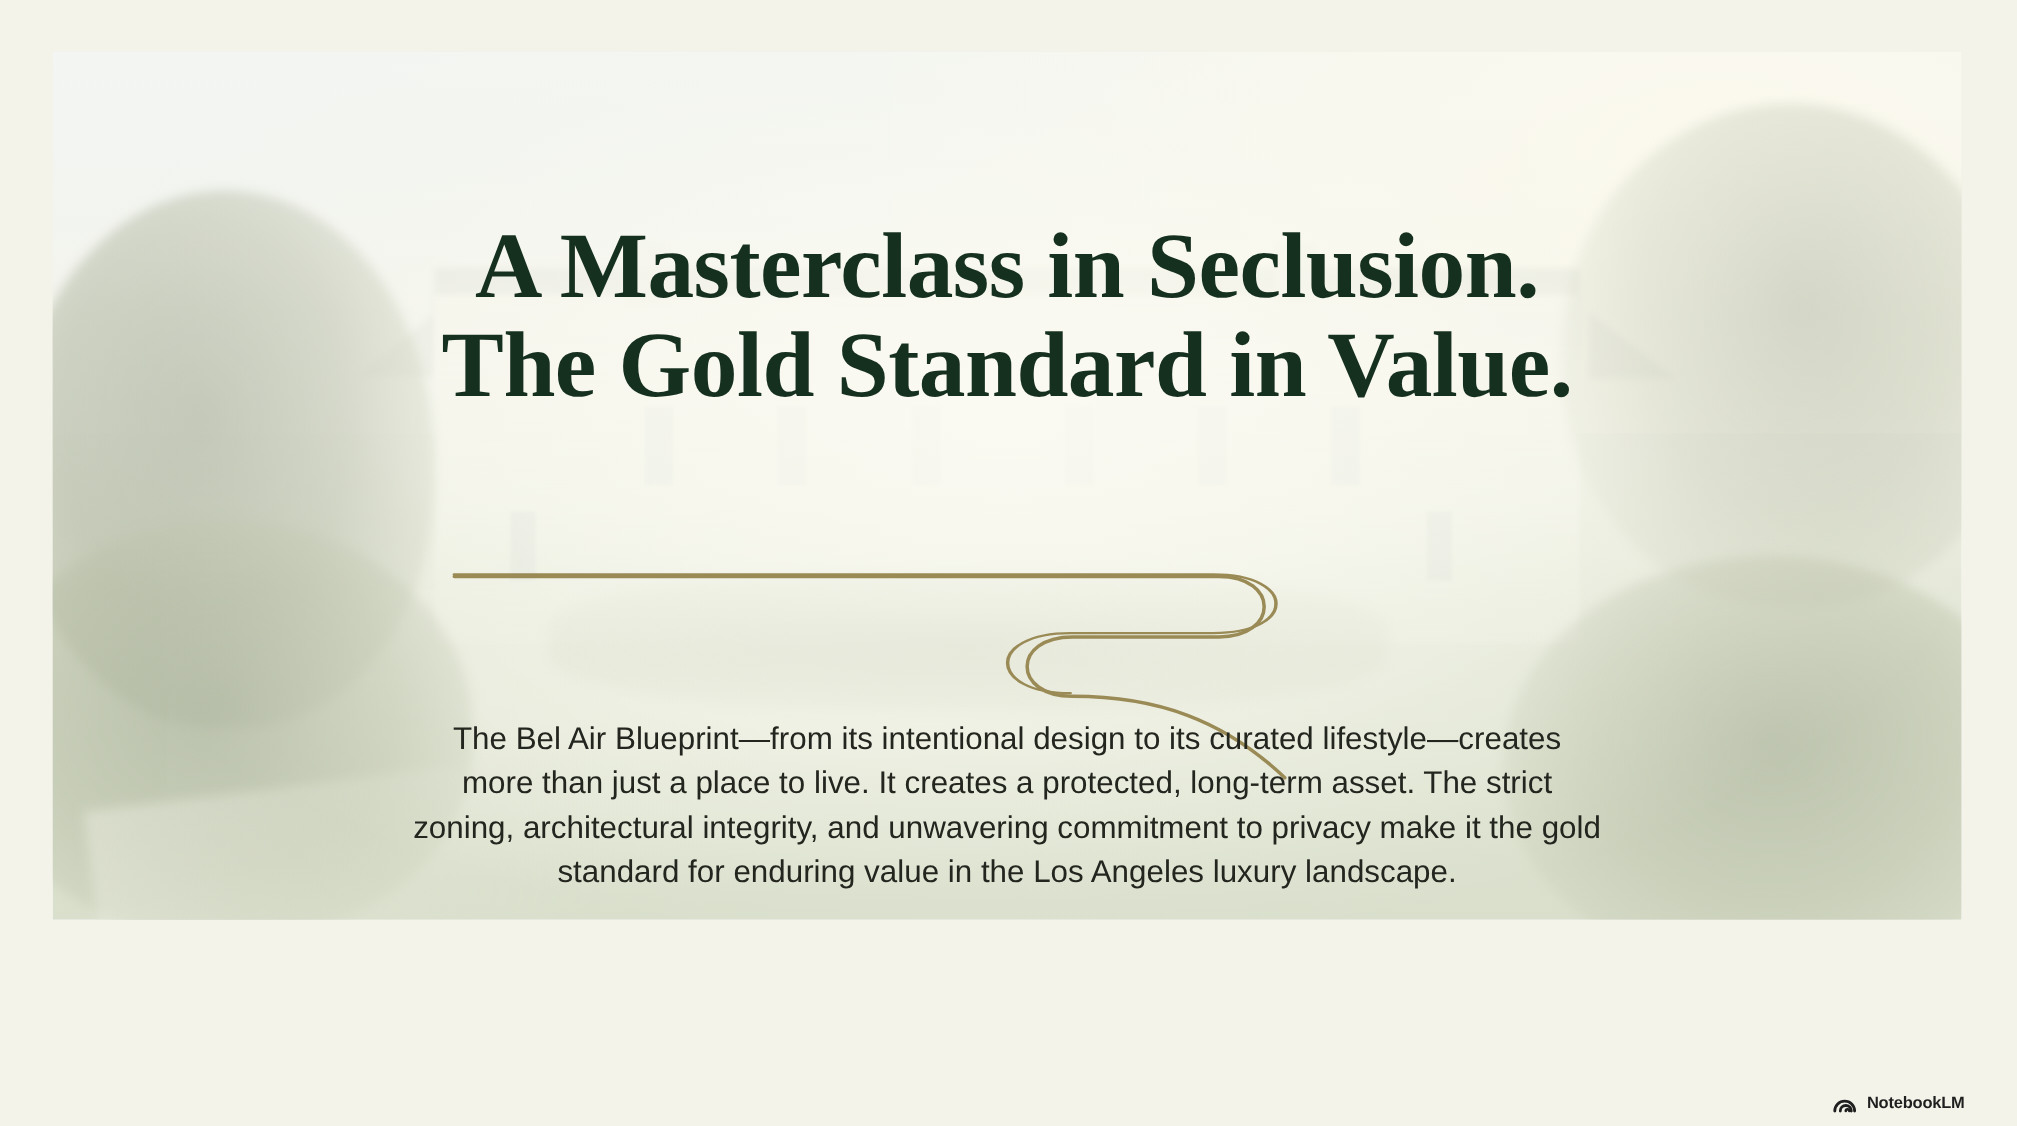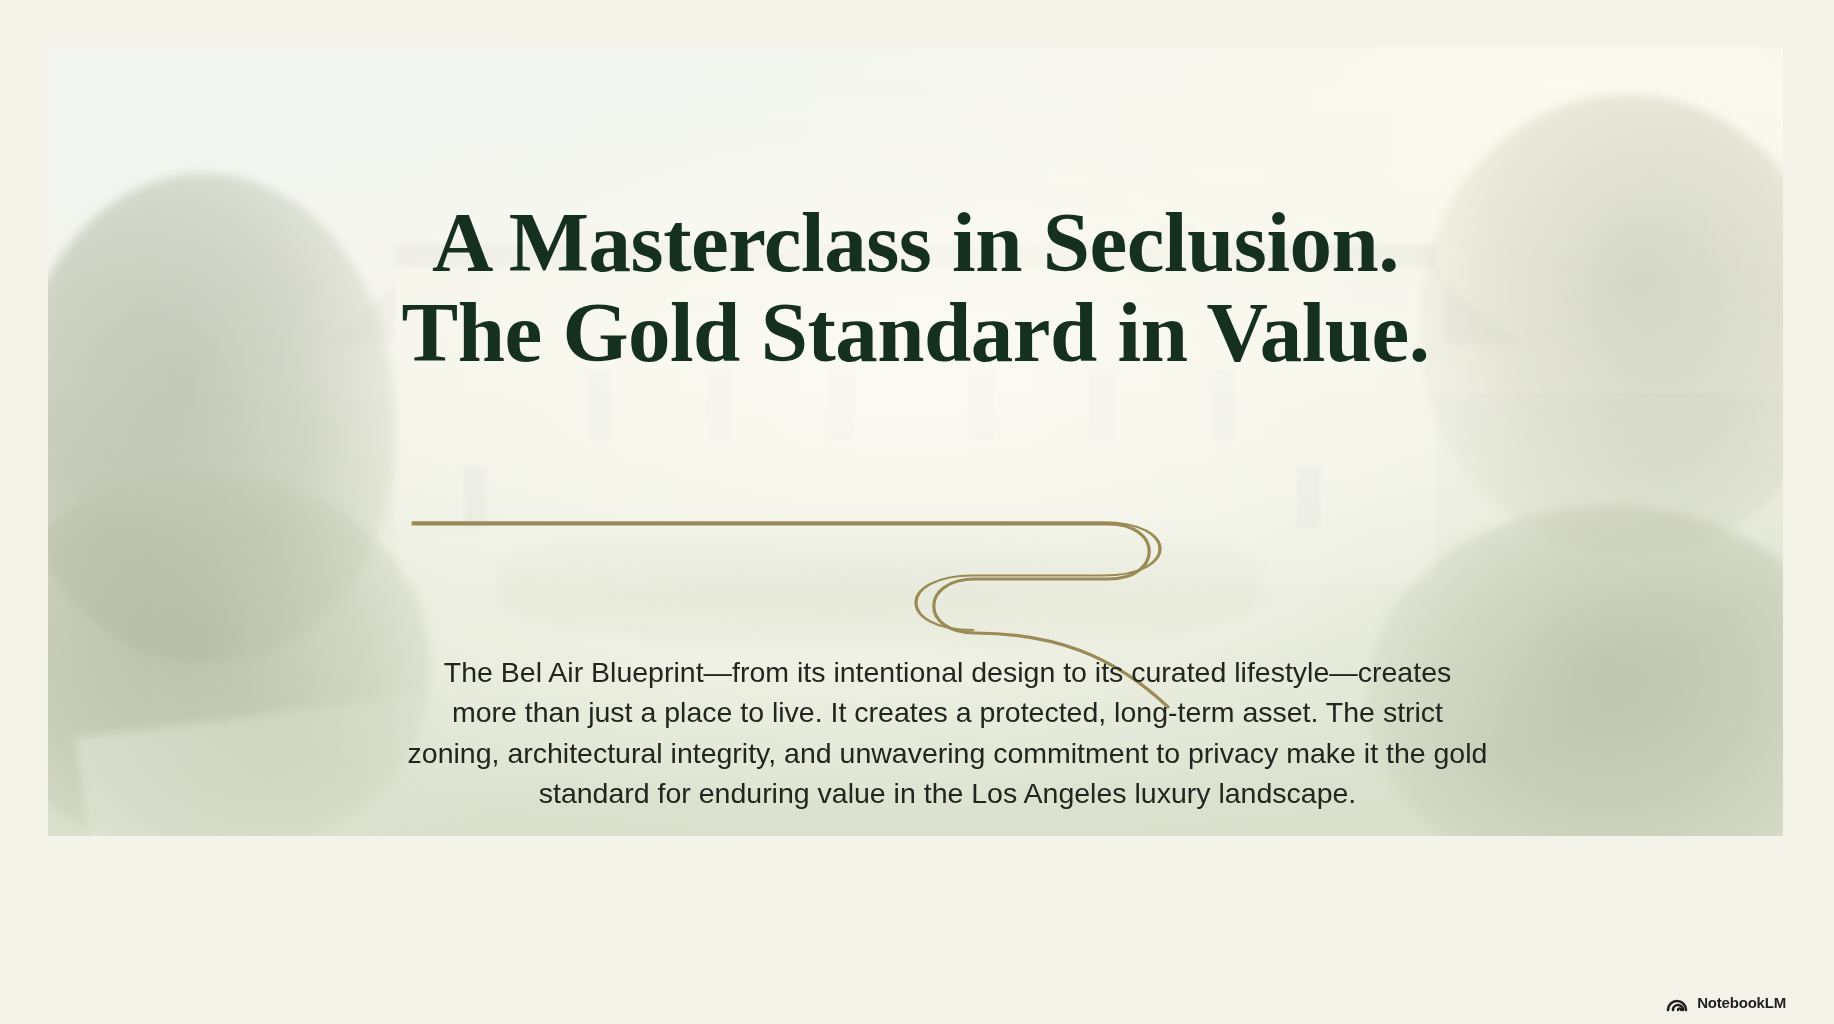--- a/index.html
+++ b/index.html
@@ -215,21 +215,20 @@
   .body-copy {
     position:absolute;
     left:50%; top:605px;
     transform:translateX(-50%);
     width:1080px;
     text-align:center;
     color:#23251f;
     font-size:28.5px;
     line-height:1.42;
     font-family:"Liberation Sans", sans-serif;
-    margin-left:32px;
   }
 
   
   .watermark {
     position:absolute;
     right:48px; bottom:12px;
     display:flex; align-items:center; gap:9px;
     color:#1f1f1f;
   }
   .wm-name {

